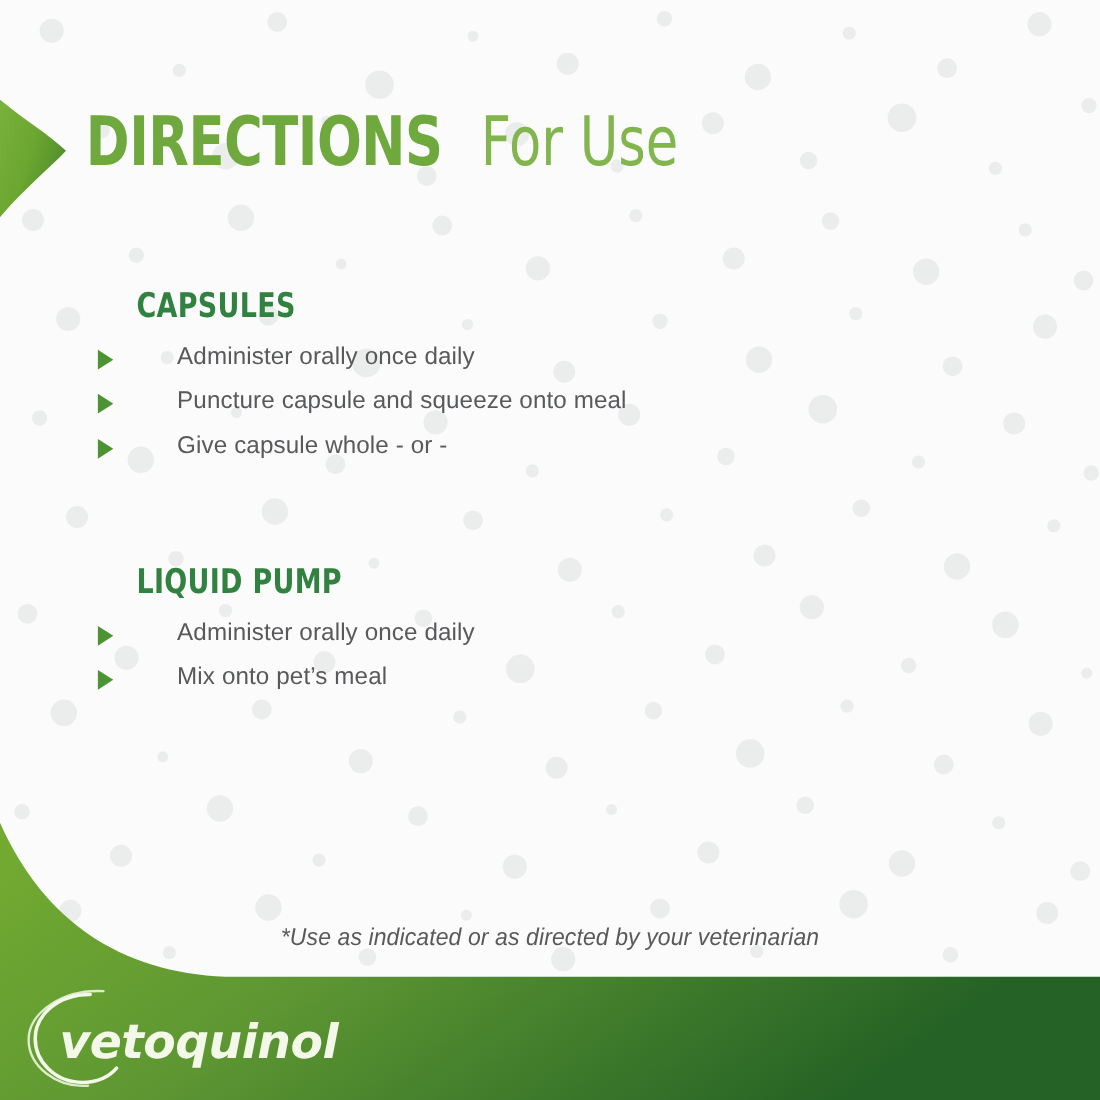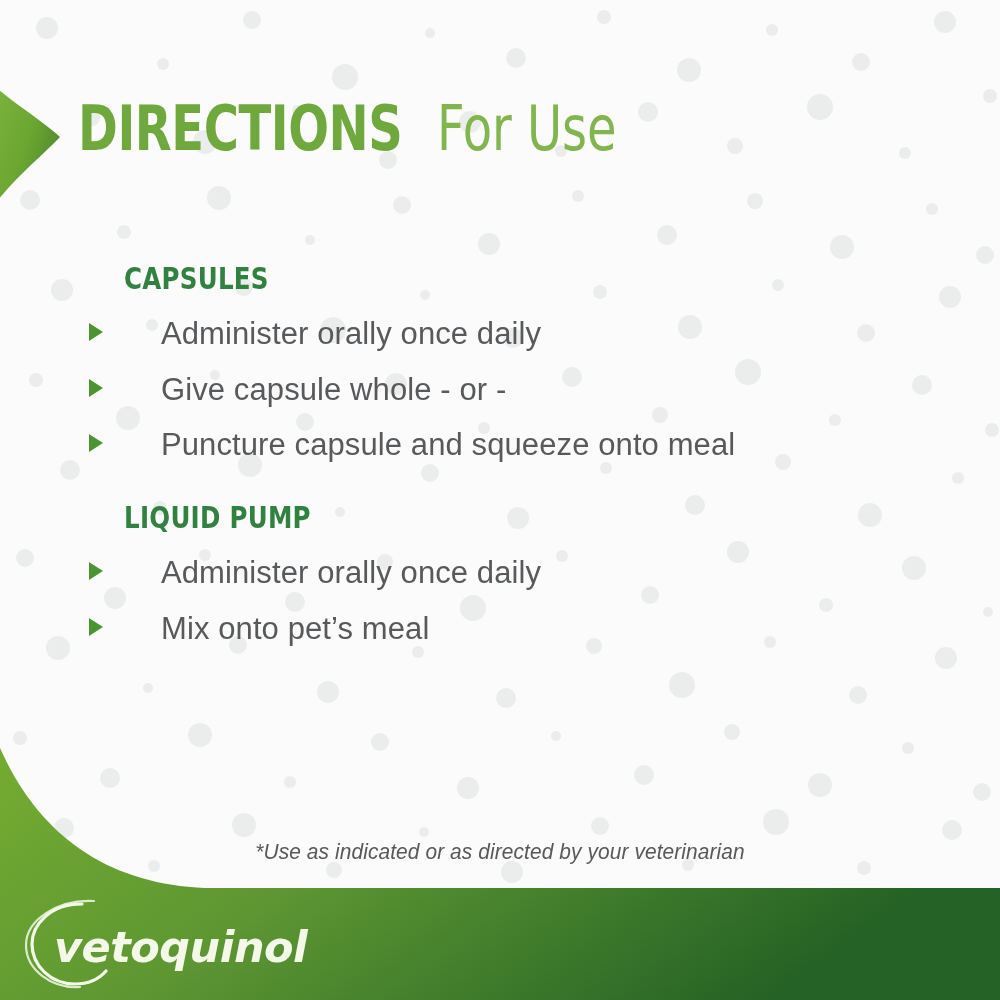--- a/index.html
+++ b/index.html
@@ -96,22 +96,22 @@
     white-space: nowrap;
   }
   ul.bullets {
     list-style: none;
     margin: 0;
     padding: 0;
   }
   ul.bullets li {
     position: relative;
     padding-left: 37px;
-    margin-top: 20px;
-    font-size: 31px;
+    margin-top: 15px;
+    font-size: 22px;
     font-weight: 400;
     color: #58595B;
     letter-spacing: 0.1px;
     white-space: nowrap;
     line-height: 1.15;
   }
   ul.bullets li .tri {
     position: absolute;
     left: -35px;
     top: 7px;
@@ -294,26 +294,26 @@
   <div id="content">
 
     <div class="title-block">
       <span class="title-bold">DIRECTIONS</span><span class="title-light">For Use</span>
     </div>
 
     <div class="section" id="section-0" style="top:260px;">
       <div class="section-heading">CAPSULES</div>
       <ul class="bullets">
         <li><span class="tri"></span><span>Administer orally once daily</span></li>
+        <li><span class="tri"></span><span>Puncture capsule and squeeze onto meal</span></li>
         <li><span class="tri"></span><span>Give capsule whole - or -</span></li>
-        <li><span class="tri"></span><span>Puncture capsule and squeeze onto meal</span></li>
       </ul>
     </div>
 
-    <div class="section" id="section-1" style="top:499px;">
+    <div class="section" id="section-1" style="top:511px;">
       <div class="section-heading">LIQUID PUMP</div>
       <ul class="bullets">
         <li><span class="tri"></span><span>Administer orally once daily</span></li>
         <li><span class="tri"></span><span>Mix onto pet’s meal</span></li>
       </ul>
     </div>
 
     <div class="footnote">*Use as indicated or as directed by your veterinarian</div>
 
   </div>

